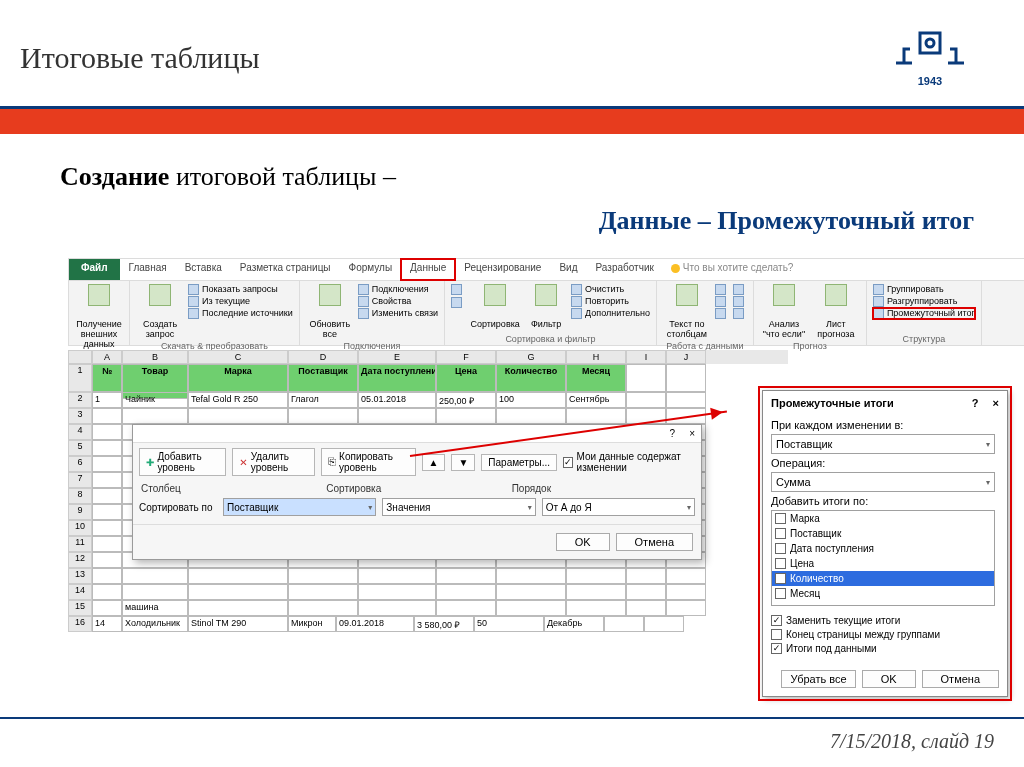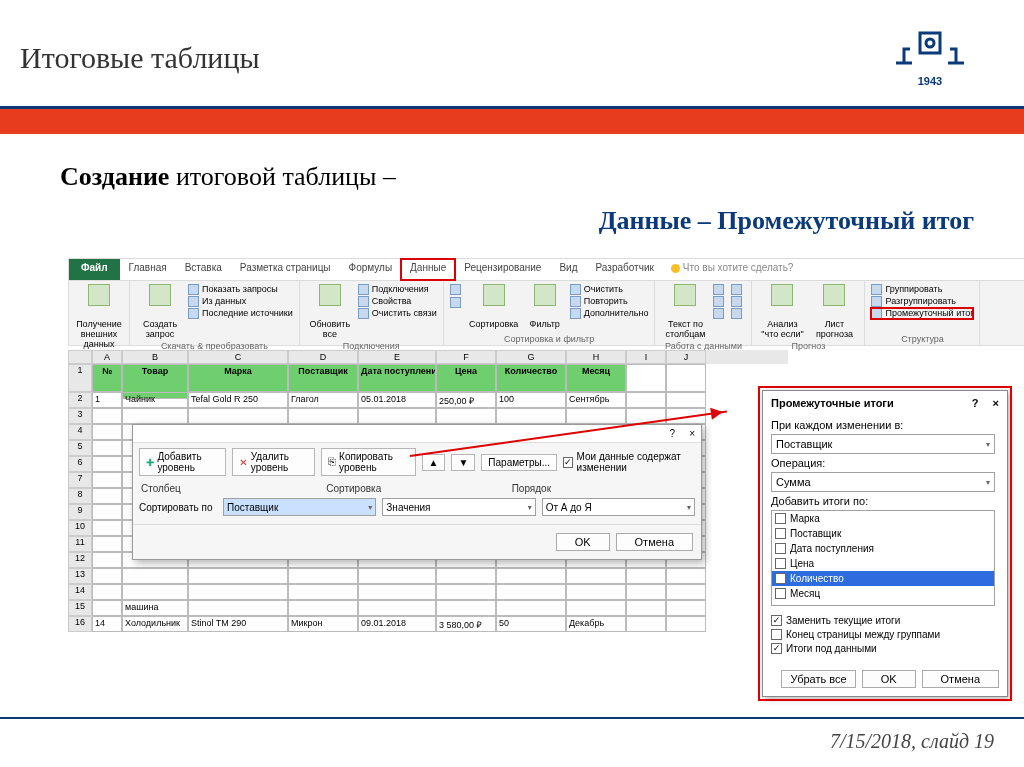--- a/index.html
+++ b/index.html
@@ -125,36 +125,36 @@
             <div class="rgroup-label"></div>
           </div>
         <div class="rgroup">
             <div class="rgroup-items">
               <div class="bigbtn">
                 <div class="ico"></div>
                 <span>Создать запрос</span>
               </div>
               <div class="smallstack">
                 <span><span class="sico"></span><span>Показать запросы</span></span>
-                <span><span class="sico"></span><span>Из данных</span></span>
+                <span><span class="sico"></span><span>Из текущие</span></span>
                 <span><span class="sico"></span><span>Последние источники</span></span>
               </div>
             </div>
             <div class="rgroup-label">Скачать &amp; преобразовать</div>
           </div>
         <div class="rgroup">
             <div class="rgroup-items">
               <div class="bigbtn">
                 <div class="ico"></div>
                 <span>Обновить все</span>
               </div>
               <div class="smallstack">
                 <span><span class="sico"></span><span>Подключения</span></span>
                 <span><span class="sico"></span><span>Свойства</span></span>
-                <span><span class="sico"></span><span>Очистить связи</span></span>
+                <span><span class="sico"></span><span>Изменить связи</span></span>
               </div>
             </div>
             <div class="rgroup-label">Подключения</div>
           </div>
         <div class="rgroup">
             <div class="rgroup-items">
               <div class="smallstack" style="gap:2px">
                 <span class="sico"></span>
                 <span class="sico"></span>
               </div>
@@ -427,21 +427,21 @@
             <div class="cell" style="width: 70px;"></div>
             <div class="cell" style="width: 60px;"></div>
             <div class="cell" style="width: 40px;"></div>
             <div class="cell" style="width: 40px;"></div>
           </div>
           <div class="rowgrid">
             <div class="rownum">16</div>
             <div class="cell" style="width: 30px;">14</div>
             <div class="cell" style="width: 66px;">Холодильник</div>
             <div class="cell" style="width: 100px;">Stinol TM 290</div>
-            <div class="cell" style="width: 70px;">Микрон</div>
+            <div class="cell" style="width: 48px;">Микрон</div>
             <div class="cell" style="width: 78px;">09.01.2018</div>
             <div class="cell" style="width: 60px;">3 580,00 ₽</div>
             <div class="cell" style="width: 70px;">50</div>
             <div class="cell" style="width: 60px;">Декабрь</div>
             <div class="cell" style="width: 40px;"></div>
             <div class="cell" style="width: 40px;"></div>
           </div>
         </div>
 
       <div class="sort-dlg">

